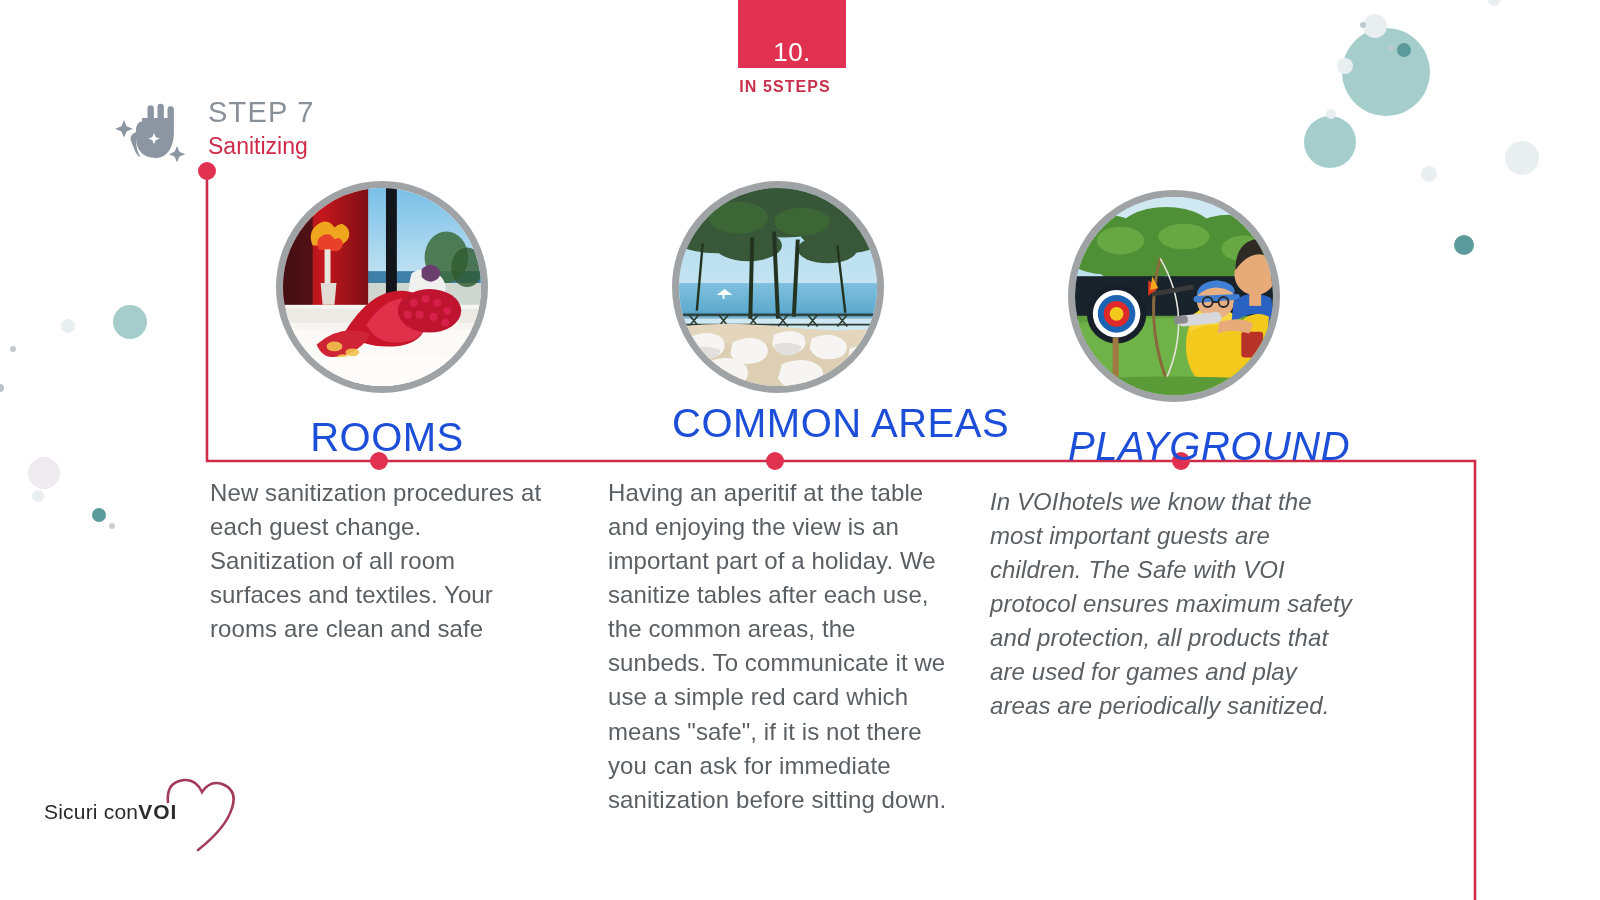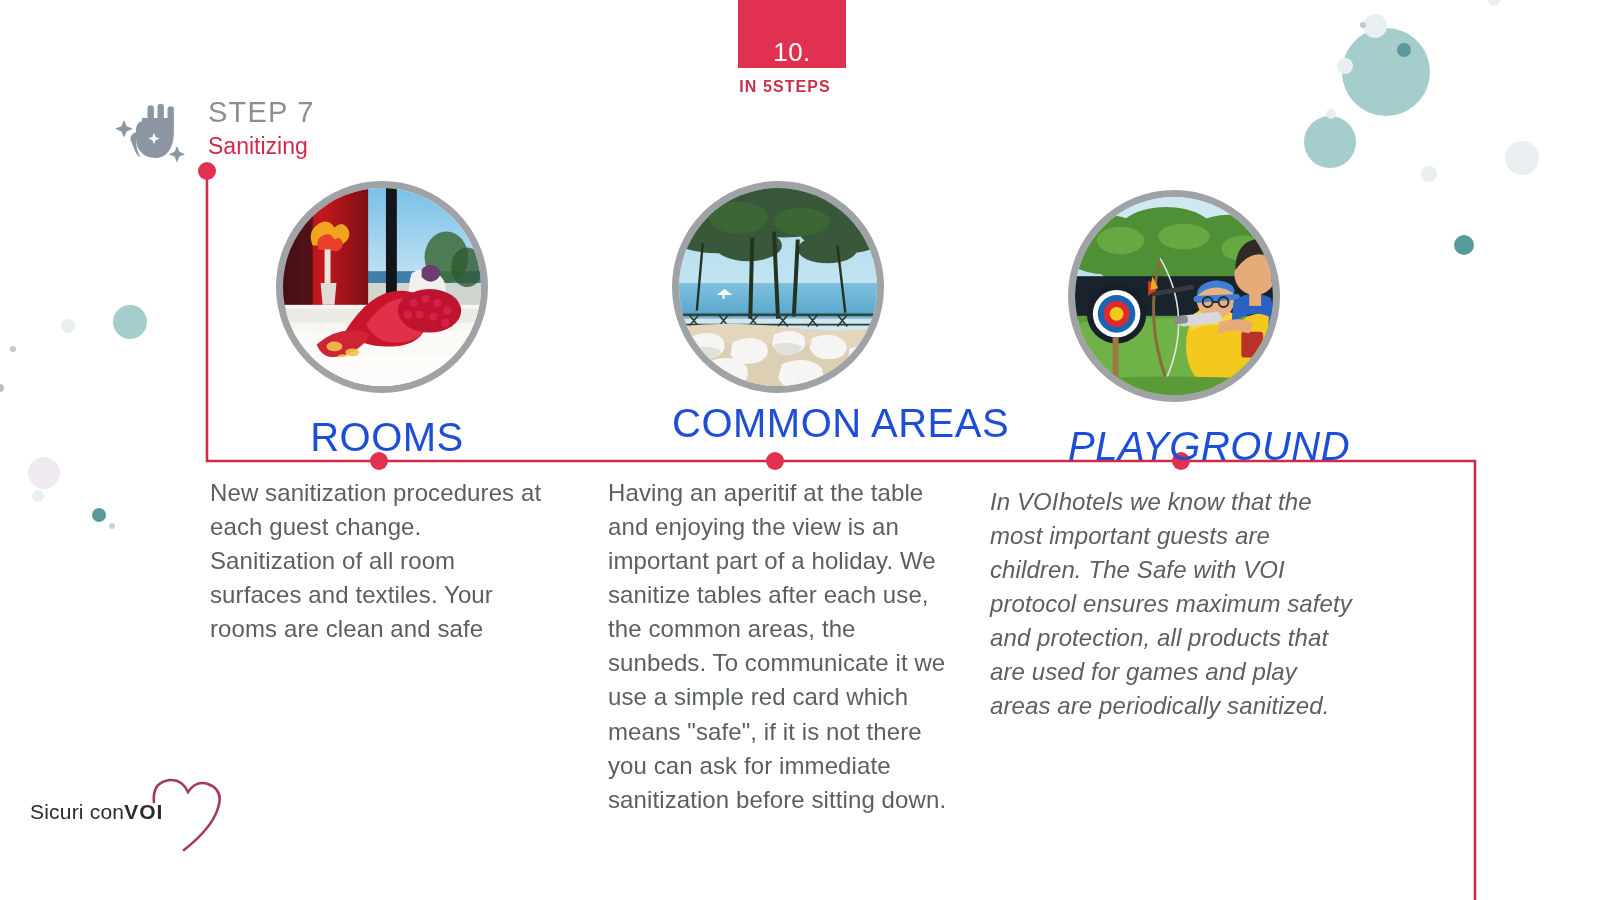--- a/index.html
+++ b/index.html
@@ -56,21 +56,21 @@
   .col-heading {
     text-align: center; font-size: 40px; color: #1d4ed8; font-weight: 400;
     font-family: "Liberation Sans Narrow", "Liberation Sans", sans-serif;
     letter-spacing: .5px; white-space: nowrap;
   }
   .col-body {
     color: #5a5f63; font-size: 24px; line-height: 1.42; letter-spacing: .1px;
   }
 
   
-  #logo { position: absolute; left: 30px; top: 800px; z-index: 4; display: flex; align-items: center; }
+  #logo { position: absolute; left: 44px; top: 800px; z-index: 4; display: flex; align-items: center; }
   #logo-text { font-size: 21px; color: #2b2b2b; letter-spacing: .2px; }
   #logo-text b { font-weight: 700; letter-spacing: 1px; }
   #logo-heart { position: absolute; left: 108px; top: -26px; }
 </style>
 </head>
 <body>
 
 <div id="bubbles">
     <div class="bubble" style="left: 1342px; top: 28px; width: 88px; height: 88px; background: rgb(159, 202, 200); opacity: 0.95;"></div>
     <div class="bubble" style="left: 1304px; top: 116px; width: 52px; height: 52px; background: rgb(159, 202, 200); opacity: 0.95;"></div>

